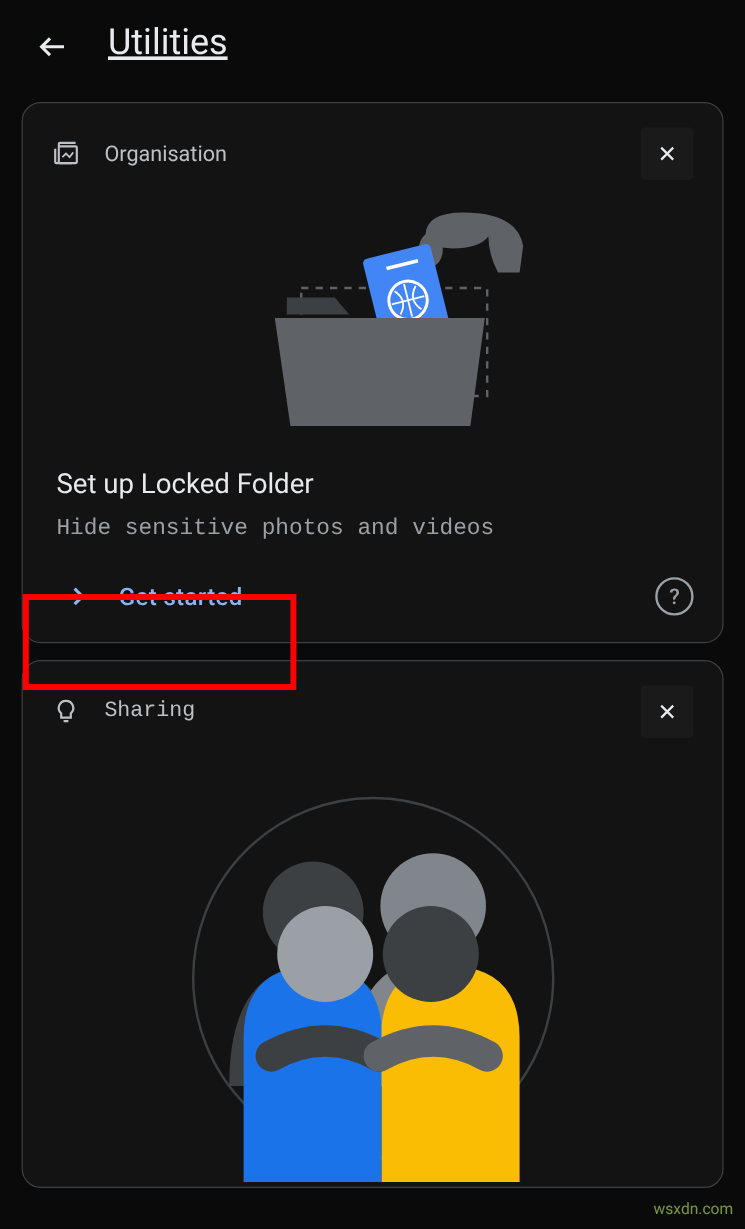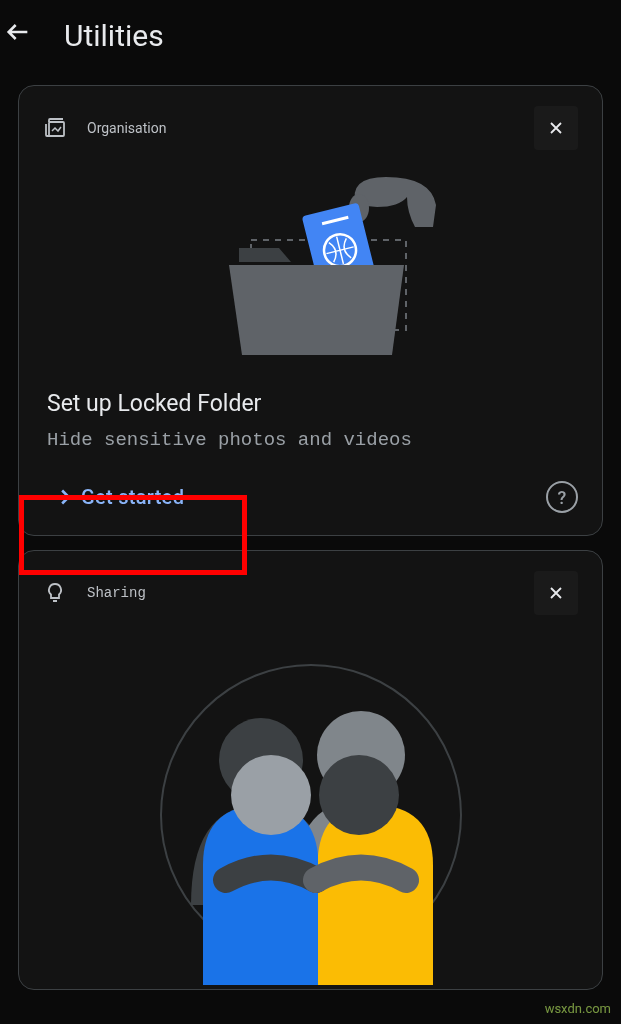--- a/index.html
+++ b/index.html
@@ -7,23 +7,24 @@
       width: 621px;
       height: 1024px;
       background: #0a0a0a;
       font-family: 'Roboto', -apple-system, sans-serif;
       color: #e8eaed;
       overflow: hidden;
       position: relative;
     }
     .header {
       display: flex;
-      align-items: flex-start;
-      padding: 18px 4px;
+      align-items: flex-end;
+      padding: 18px 30px;
       gap: 32px;
+      text-decoration: underline;
     }
     .back-arrow {
       width: 28px;
       height: 28px;
       cursor: pointer;
     }
     .page-title {
       font-size: 30px;
       font-weight: 400;
       color: #e8eaed;
@@ -41,21 +42,21 @@
       align-items: center;
       justify-content: space-between;
       padding: 20px 24px 10px 24px;
     }
     .card-header-left {
       display: flex;
       align-items: center;
       gap: 20px;
     }
     .card-section-label {
-      font-size: 14px;
+      font-size: 18px;
       color: #bdc1c6;
       font-weight: 400;
     }
     .close-btn {
       width: 44px;
       height: 44px;
       display: flex;
       align-items: center;
       justify-content: center;
       background: #1a1a1a;
@@ -83,21 +84,21 @@
     }
     .card-action-row {
       display: flex;
       align-items: center;
       justify-content: space-between;
       padding: 0 24px 22px 28px;
     }
     .get-started {
       display: flex;
       align-items: center;
-      gap: 8px;
+      gap: 26px;
       cursor: pointer;
     }
     .get-started-label {
       font-size: 20px;
       color: #8ab4f8;
       font-weight: 500;
       letter-spacing: 0.3px;
     }
     .help-circle {
       width: 32px;

